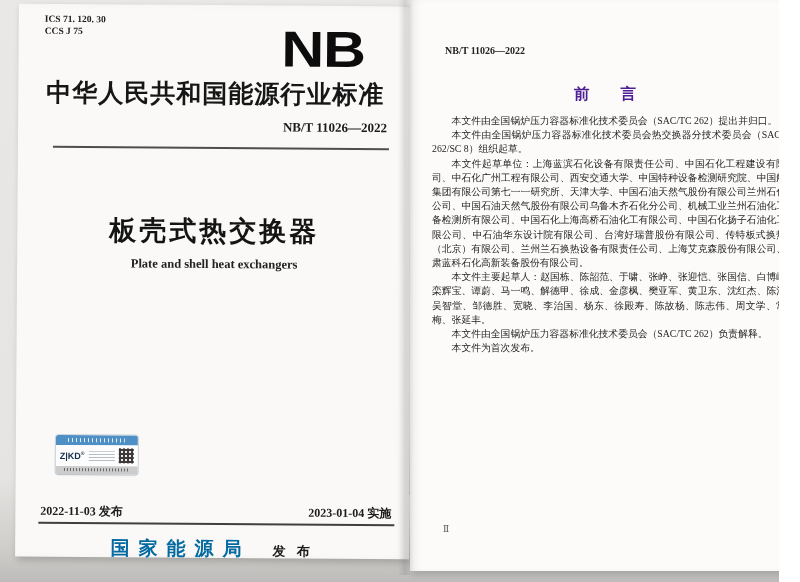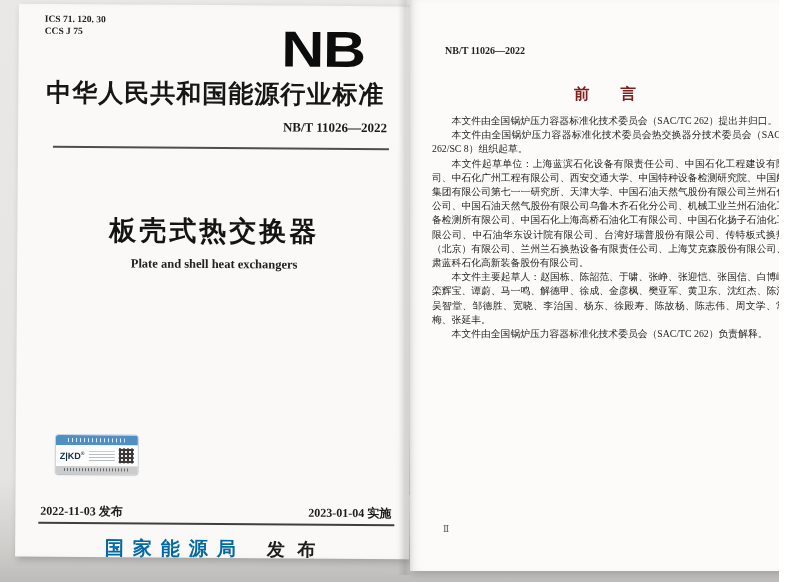--- a/index.html
+++ b/index.html
@@ -59,25 +59,25 @@
       repeating-linear-gradient(0deg,#3a3a3a 0 2px,transparent 2px 4px),
       repeating-linear-gradient(90deg,#3a3a3a 0 2px,#f5e9e6 2px 4px); }
   .stamp-bottom { height:8px; background:#cccccc;
     background-image:repeating-linear-gradient(90deg, rgba(80,80,80,.8) 0 1px, transparent 1px 3px);
     background-size:80% 3px; background-position:center 2px; background-repeat:no-repeat; }
   .date-row { position:absolute; left:25px; right:18px; top:499px; display:flex;
     justify-content:space-between; font-weight:bold; font-size:12px; color:#1c1c1c; }
   .footer-rule { position:absolute; left:23px; right:15px; top:518px; height:2px; background:#3f3f3d; }
   .issuer-row { position:absolute; left:0; right:0; top:531px; text-align:center; white-space:nowrap; }
   .issuer-name { font-weight:bold; font-size:19px; letter-spacing:9px; color:#0369a1; }
-  .issuer-suffix { font-weight:bold; font-size:18px; letter-spacing:4px; color:#1c1c1c;margin-left:18px; }
+  .issuer-suffix { font-weight:bold; font-size:13px; letter-spacing:4px; color:#1c1c1c;margin-left:18px; }
   
   .rp-header { position:absolute; left:35px; top:45px; font-weight:bold; font-size:10px; color:#222; }
   .foreword-title { position:absolute; left:0; right:0; top:84px; text-align:center;
-    font-weight:bold; font-size:15.5px; color:#7f1d1d; }
+    font-weight:bold; font-size:15.5px; color:#4c1d95; }
   .foreword-body { position:absolute; left:22px; top:114px; width:364px;
     font-size:9.8px; line-height:14.2px; text-align:justify; color:#242424; }
   .foreword-body p { text-indent:2em; margin:0; }
   .page-number { position:absolute; left:33px; top:524px; font-size:9px; color:#555; }
   
   .seam { position:absolute; left:398px; top:0; width:16px; height:575px;
     background:linear-gradient(90deg, rgba(0,0,0,0) 0%, rgba(0,0,0,.10) 45%, rgba(0,0,0,.04) 70%, rgba(0,0,0,0) 100%);
     pointer-events:none; }
 </style>
 </head>
@@ -120,18 +120,19 @@
 
   <div class="page right-page">
     <div class="rp-header">NB/T 11026—2022</div>
     <div class="foreword-title">前　　言</div>
     <div class="foreword-body">
       <p>本文件由全国锅炉压力容器标准化技术委员会（SAC/TC 262）提出并归口。</p>
       <p>本文件由全国锅炉压力容器标准化技术委员会热交换器分技术委员会（SAC/TC 262/SC 8）组织起草。</p>
       <p>本文件起草单位：上海蓝滨石化设备有限责任公司、中国石化工程建设有限公司、中石化广州工程有限公司、西安交通大学、中国特种设备检测研究院、中国船舶集团有限公司第七一一研究所、天津大学、中国石油天然气股份有限公司兰州石化分公司、中国石油天然气股份有限公司乌鲁木齐石化分公司、机械工业兰州石油化工设备检测所有限公司、中国石化上海高桥石油化工有限公司、中国石化扬子石油化工有限公司、中石油华东设计院有限公司、台湾好瑞普股份有限公司、传特板式换热器（北京）有限公司、兰州兰石换热设备有限责任公司、上海艾克森股份有限公司、甘肃蓝科石化高新装备股份有限公司。</p>
       <p>本文件主要起草人：赵国栋、陈韶范、于啸、张峥、张迎恺、张国信、白博峰、栾辉宝、谭蔚、马一鸣、解德甲、徐成、金彦枫、樊亚军、黄卫东、沈红杰、陈江、吴智堂、邹德胜、宽晓、李治国、杨东、徐殿寿、陈故杨、陈志伟、周文学、常春梅、张延丰。</p>
       <p>本文件由全国锅炉压力容器标准化技术委员会（SAC/TC 262）负责解释。</p>
+      <p>本文件为首次发布。</p>
     </div>
     <div class="page-number">Ⅱ</div>
   </div>
 
   <div class="seam"></div>
 </div>
 
 </body></html>

